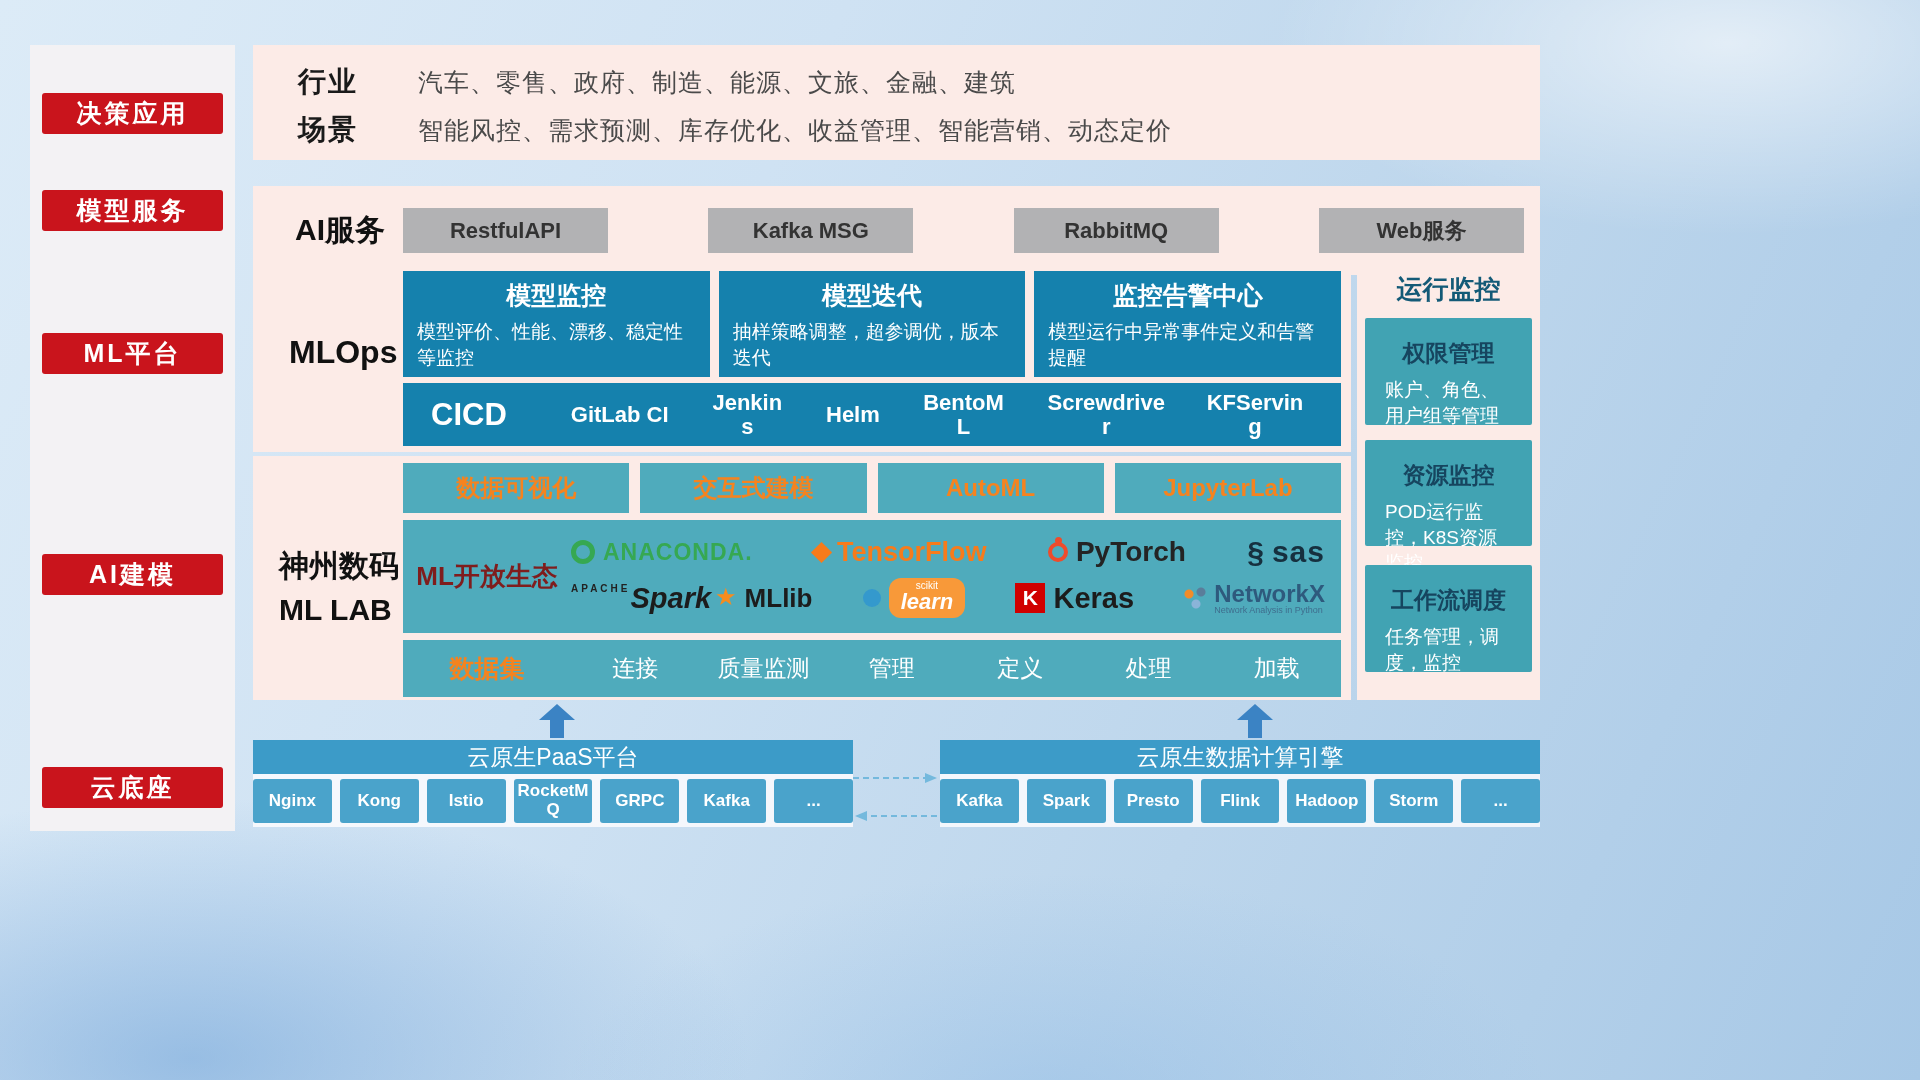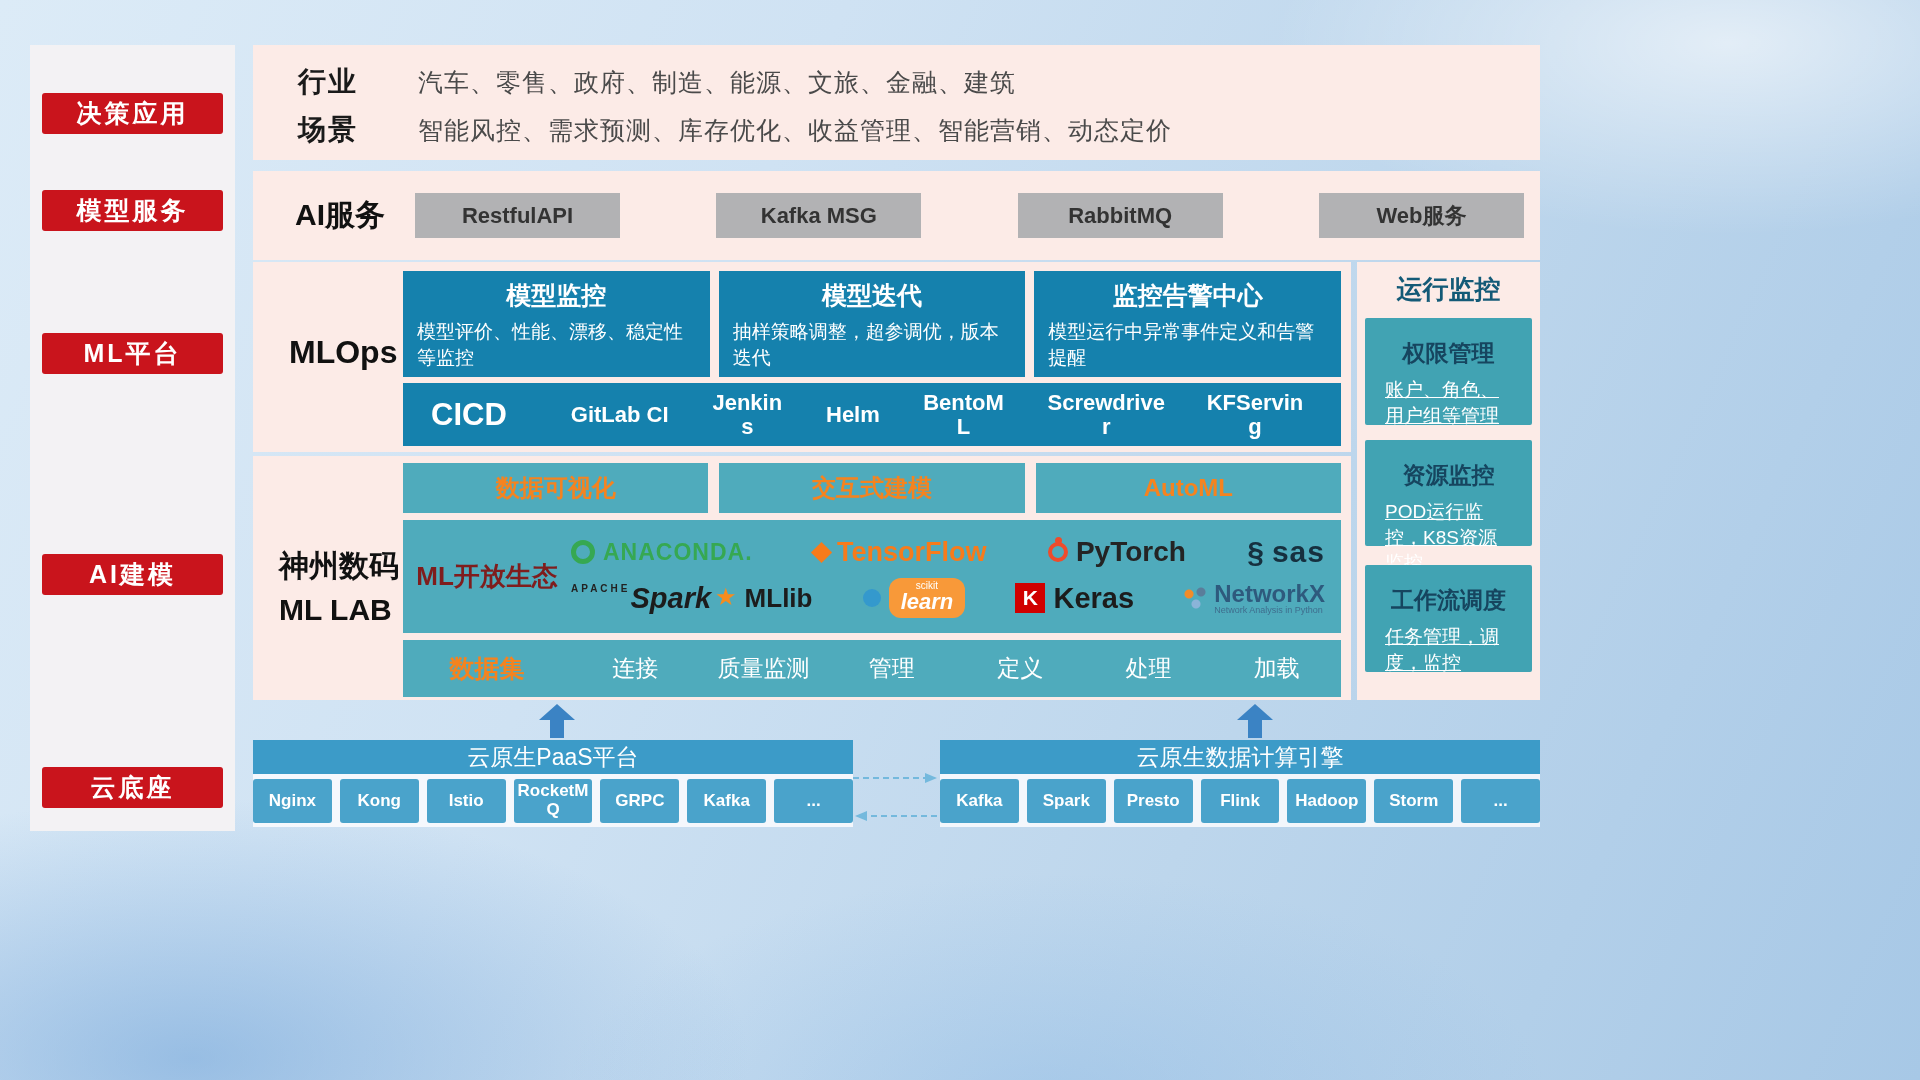--- a/index.html
+++ b/index.html
@@ -17,21 +17,21 @@
   .side-btn { position:absolute; left:12px; width:181px; height:41px; background:#c9141c; border-radius:3px;
     color:#fff; font-size:25px; font-weight:bold; letter-spacing:3px;
     display:flex; align-items:center; justify-content:center; }
   
   .panel { position:absolute; background:#fcebe7; }
   #row1 { left:253px; top:45px; width:1287px; height:115px; }
   .r1-line { position:absolute; left:45px; right:20px; display:flex; align-items:baseline; }
   .r1-label { width:120px; font-size:28px; font-weight:bold; color:#1a1a1a; letter-spacing:2px; flex:none; }
   .r1-text { font-size:25px; color:#4a4a4a; letter-spacing:1px; }
 
-  #row2 { left:253px; top:171px; width:1287px; height:89px; display:flex; align-items:center;gap:12px; }
+  #row2 { left:253px; top:186px; width:1287px; height:89px; display:flex; align-items:center; }
   .row2-label { width:150px; padding-left:42px; box-sizing:border-box; font-size:30px; font-weight:bold; color:#111; flex:none; }
   .row2-buttons { flex:1; display:flex; justify-content:space-between; padding-right:16px; }
   .gray-btn { width:205px; height:45px; background:#b2b2b4; color:#333; font-size:22px; font-weight:bold;
     display:flex; align-items:center; justify-content:center; }
 
   #row3 { left:253px; top:262px; width:1098px; height:190px; }
   .mlops-label { position:absolute; left:36px; top:72px; font-size:32px; font-weight:bold; color:#111; }
   .mlops-cards { position:absolute; left:150px; top:9px; right:10px; height:106px; display:flex; gap:9px; }
   .mcard { flex:1; background:#1581ad; color:#fff; padding:8px 14px 6px; box-sizing:border-box; }
   .mcard-title { text-align:center; font-size:25px; font-weight:bold; margin-bottom:7px; }
@@ -39,21 +39,21 @@
   .cicd-bar { position:absolute; left:150px; top:121px; right:10px; height:63px; background:#1581ad;
     display:flex; align-items:center; padding:0 36px 0 28px; box-sizing:border-box; color:#fff; }
   .cicd-label { font-size:31px; font-weight:bold; margin-right:64px; }
   .cicd-tools { flex:1; display:flex; justify-content:space-between; align-items:center; }
   .cicd-tool { font-size:22px; font-weight:600; text-align:center; line-height:1.08; word-break:break-all; }
 
   #moncol { left:1357px; top:262px; width:183px; height:438px; }
   .mon-title { position:absolute; top:10px; left:0; right:0; text-align:center; font-size:26px; font-weight:bold; color:#135a77; }
   .mon-card { position:absolute; left:8px; width:167px; background:#41a3b3; padding:20px; box-sizing:border-box; border-radius:2px; }
   .mon-card-title { text-align:center; font-size:23px; font-weight:bold; color:#16455f; margin-bottom:8px; }
-  .mon-card-desc { color:#fff; font-size:19px; line-height:1.35;text-decoration:underline; }
+  .mon-card-desc { color:#fff; font-size:19px; line-height:1.35; }
 
   #row4 { left:253px; top:456px; width:1098px; height:244px; }
   .mllab-label { position:absolute; left:16px; top:88px; width:134px; font-size:30px; font-weight:bold; color:#111; line-height:1.45;margin-left:10px; }
   .mllab-content { position:absolute; left:150px; top:7px; right:10px; }
   .lab-tools { display:flex; gap:11px; height:50px;border-radius:17px; }
   .lab-tool { flex:1; background:#4fabbc; color:#f5831f; font-size:24px; font-weight:bold;
     display:flex; align-items:center; justify-content:center; }
   .eco { margin-top:7px; height:113px; background:#4fabbc; display:flex; }
   .eco-label { width:168px; flex:none; display:flex; align-items:center; justify-content:center;
     color:#7f1d1d; font-size:26px; font-weight:bold; }
@@ -191,20 +191,21 @@
   <div class="panel" id="row4">
     <div class="mllab-label">
       <div>神州数码</div>
       <div>ML LAB</div>
     </div>
     <div class="mllab-content">
       <div class="lab-tools">
         <div class="lab-tool">数据可视化</div>
         <div class="lab-tool">交互式建模</div>
         <div class="lab-tool">AutoML</div>
+        <div class="lab-tool">JupyterLab</div>
       </div>
       <div class="eco">
         <div class="eco-label">ML开放生态</div>
         <div class="eco-logos">
           <div class="eco-row">
             <span class="logo">
               <span class="ana-icon"></span>
               <span class="ana-text">ANACONDA.</span>
             </span>
             <span class="logo">

